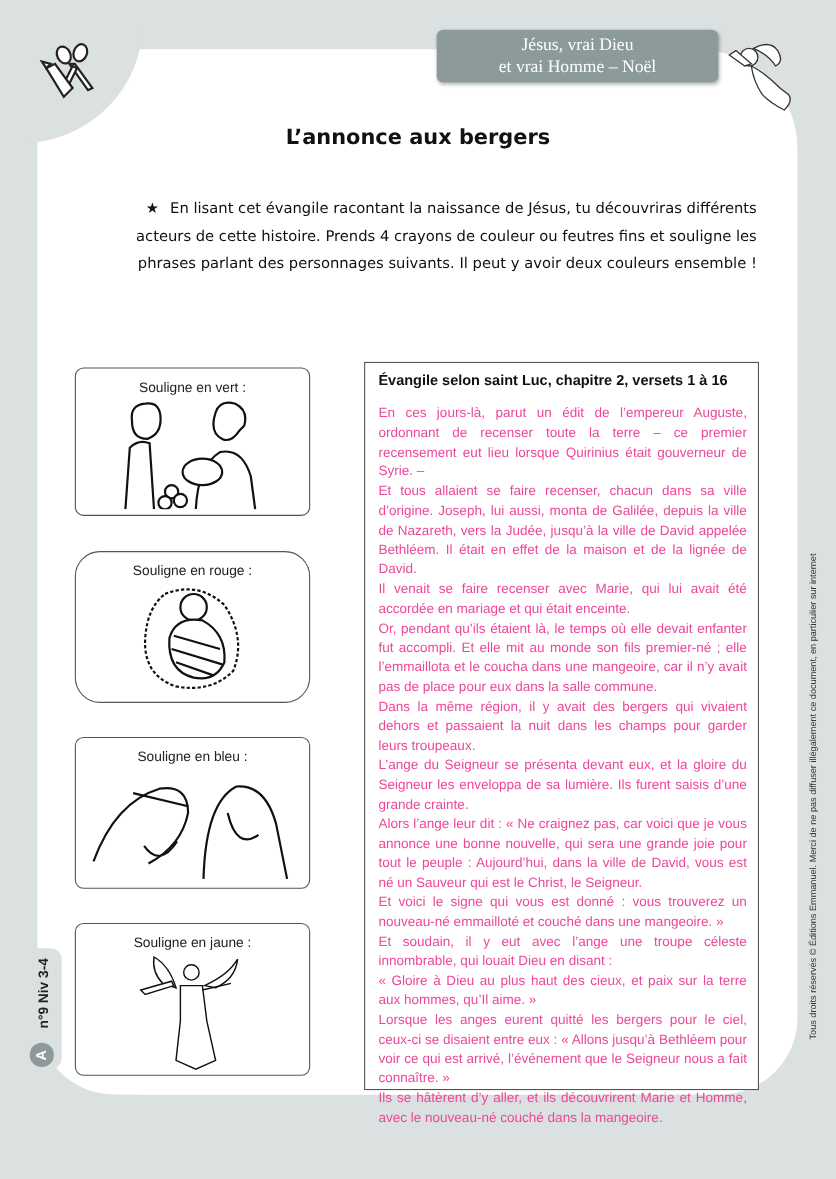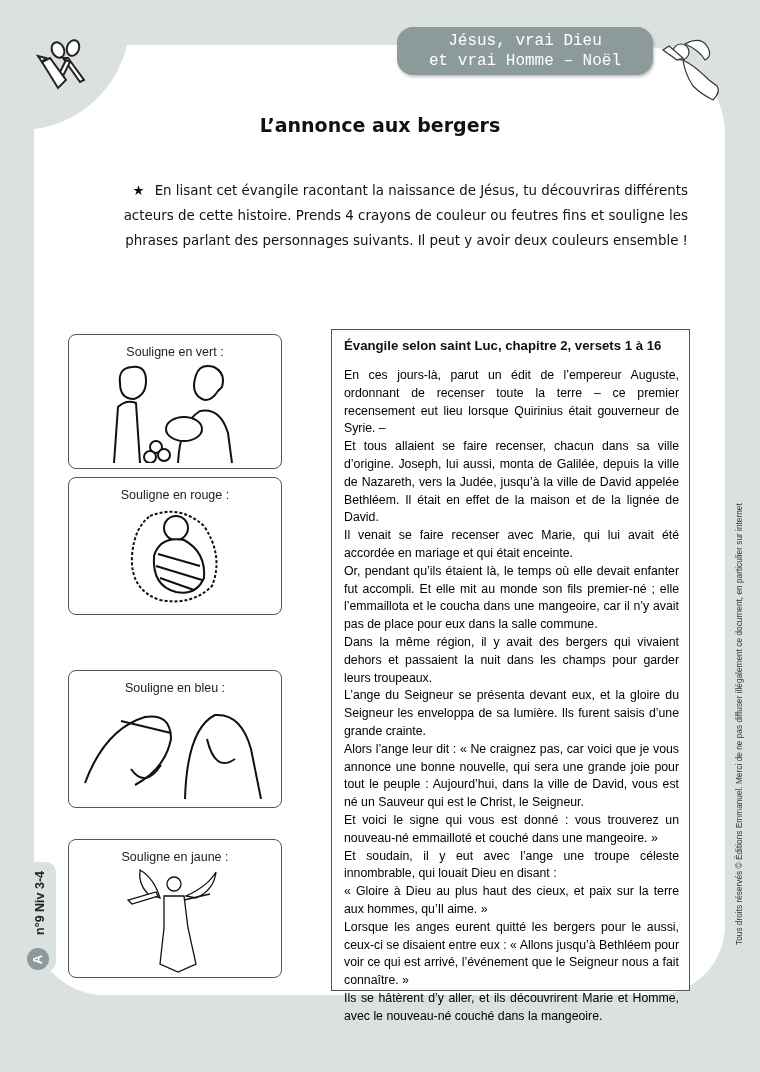--- a/index.html
+++ b/index.html
@@ -24,24 +24,24 @@
     position: absolute; left: 0; top: 0; width: 130px; height: 130px;
     background: #dbe0e0;
     border-bottom-right-radius: 110px;
   }
   .left-strip {
     position: absolute; left: 0; top: 0; width: 34px; height: 1072px; background: #dbe0e0;
   }
   .tools-icon { position: absolute; left: 36px; top: 36px; width: 56px; height: 60px; }
   .badge {
     position: absolute; left: 397px; top: 27px; width: 256px; height: 48px;
-    background: #8c9a9a; border-radius: 16px;
+    background: #8c9a9a; border-radius: 6px;
     box-shadow: 1px 2px 3px rgba(0,0,0,0.25);
     color: #fff; text-align: center;
-    font-family: Liberation Mono, monospace; font-size: 16px; line-height: 20px;
+    font-family: Liberation Serif, serif; font-size: 16px; line-height: 20px;
     padding-top: 4px; box-sizing: border-box;
   }
   .angel-icon { position: absolute; left: 655px; top: 30px; width: 75px; height: 80px; }
   .page-title {
     position: absolute; left: 0; width: 760px; top: 114px; text-align: center;
     font-family: "DejaVu Sans", sans-serif; font-weight: bold; font-size: 19px; color: #111;
   }
   .instructions {
     position: absolute; left: 78px; top: 178px; width: 610px;
     font-family: "DejaVu Sans", sans-serif; font-size: 13.4px; line-height: 25px; color: #111;
@@ -60,21 +60,21 @@
   .gospel {
     position: absolute; left: 331px; top: 284px; width: 359px; height: 662px;
     border: 1.2px solid #555; box-sizing: border-box; background: #fff;
     padding: 8px 10px 0 12px;
     margin-top: 45px;
   }
   .gospel h2 {
     margin: 0 0 14px 0; font-size: 13.2px; font-weight: bold; color: #111;
   }
   .gospel p {
-    margin: 0; font-size: 12.3px; line-height: 17.8px; text-align: justify; color: #000000;
+    margin: 0; font-size: 12.3px; line-height: 17.8px; text-align: justify; color: #ec4899;
   }
   .copyright {
     position: absolute; left: 734px; top: 945px; transform-origin: 0 0; transform: rotate(-90deg);
     white-space: nowrap; font-size: 8.3px; color: #333;
   }
   .level-tab {
     position: absolute; left: 24px; top: 862px; width: 32px; height: 110px;
     background: #dbe0e0; border-radius: 10px;
   }
   .level-text {
@@ -140,21 +140,21 @@
       <path d="M96 12 Q100 0 114 4 Q126 10 122 24 L118 28 Q110 40 102 36 Q90 30 96 12 Z"></path>
       <path d="M78 100 Q80 60 100 48 Q120 44 128 70 L132 100"></path>
       <ellipse cx="84" cy="66" rx="18" ry="12"></ellipse>
       <circle cx="56" cy="84" r="6"></circle>
         <circle cx="64" cy="92" r="6"></circle>
         <circle cx="50" cy="94" r="6"></circle>
     </g>
   </svg>
 </div>
 
-<div class="card" style="top:441px;height:136px;">
+<div class="card" style="top:465px;height:136px;border-radius:23px;">
   <div class="lbl">Souligne en rouge :</div>
   <svg width="110" height="100" viewBox="0 0 110 100">
     <g fill="#fff" stroke="#111" stroke-width="2">
       <path d="M30 10 Q60 -2 84 20 Q104 50 92 80 Q72 100 40 94 Q10 84 12 50 Q14 22 30 10 Z" stroke-dasharray="3 2"></path>
       <circle cx="56" cy="22" r="12"></circle>
       <path d="M34 50 Q40 30 64 34 Q86 46 84 72 Q76 90 56 86 Q32 80 34 50 Z"></path>
       <path d="M38 48 L80 60 M36 60 L82 74 M40 72 L74 84"></path>
     </g>
   </svg>
 </div>
@@ -191,21 +191,21 @@
   <p>En ces jours-là, parut un édit de l’empereur Auguste, ordonnant de recenser toute la terre – ce premier recensement eut lieu lorsque Quirinius était gouverneur de Syrie. –</p>
   <p>Et tous allaient se faire recenser, chacun dans sa ville d’origine. Joseph, lui aussi, monta de Galilée, depuis la ville de Nazareth, vers la Judée, jusqu’à la ville de David appelée Bethléem. Il était en effet de la maison et de la lignée de David.</p>
   <p>Il venait se faire recenser avec Marie, qui lui avait été accordée en mariage et qui était enceinte.</p>
   <p>Or, pendant qu’ils étaient là, le temps où elle devait enfanter fut accompli. Et elle mit au monde son fils premier-né ; elle l’emmaillota et le coucha dans une mangeoire, car il n’y avait pas de place pour eux dans la salle commune.</p>
   <p>Dans la même région, il y avait des bergers qui vivaient dehors et passaient la nuit dans les champs pour garder leurs troupeaux.</p>
   <p>L’ange du Seigneur se présenta devant eux, et la gloire du Seigneur les enveloppa de sa lumière. Ils furent saisis d’une grande crainte.</p>
   <p>Alors l’ange leur dit : « Ne craignez pas, car voici que je vous annonce une bonne nouvelle, qui sera une grande joie pour tout le peuple : Aujourd’hui, dans la ville de David, vous est né un Sauveur qui est le Christ, le Seigneur.</p>
   <p>Et voici le signe qui vous est donné : vous trouverez un nouveau-né emmailloté et couché dans une mangeoire. »</p>
   <p>Et soudain, il y eut avec l’ange une troupe céleste innombrable, qui louait Dieu en disant :</p>
   <p>« Gloire à Dieu au plus haut des cieux, et paix sur la terre aux hommes, qu’Il aime. »</p>
-  <p>Lorsque les anges eurent quitté les bergers pour le aussi, ceux-ci se disaient entre eux : « Allons jusqu’à Bethléem pour voir ce qui est arrivé, l’événement que le Seigneur nous a fait connaître. »</p>
+  <p>Lorsque les anges eurent quitté les bergers pour le ciel, ceux-ci se disaient entre eux : « Allons jusqu’à Bethléem pour voir ce qui est arrivé, l’événement que le Seigneur nous a fait connaître. »</p>
   <p>Ils se hâtèrent d’y aller, et ils découvrirent Marie et Homme, avec le nouveau-né couché dans la mangeoire.</p>
 </div>
 
 <div class="copyright">Tous droits réservés © Éditions Emmanuel. Merci de ne pas diffuser illégalement ce document, en particulier sur internet</div>
 
 <div class="level-tab"></div>
 <div class="level-text">n°9 Niv 3-4</div>
 <div class="level-circle">
     <span>A</span>
   </div>

